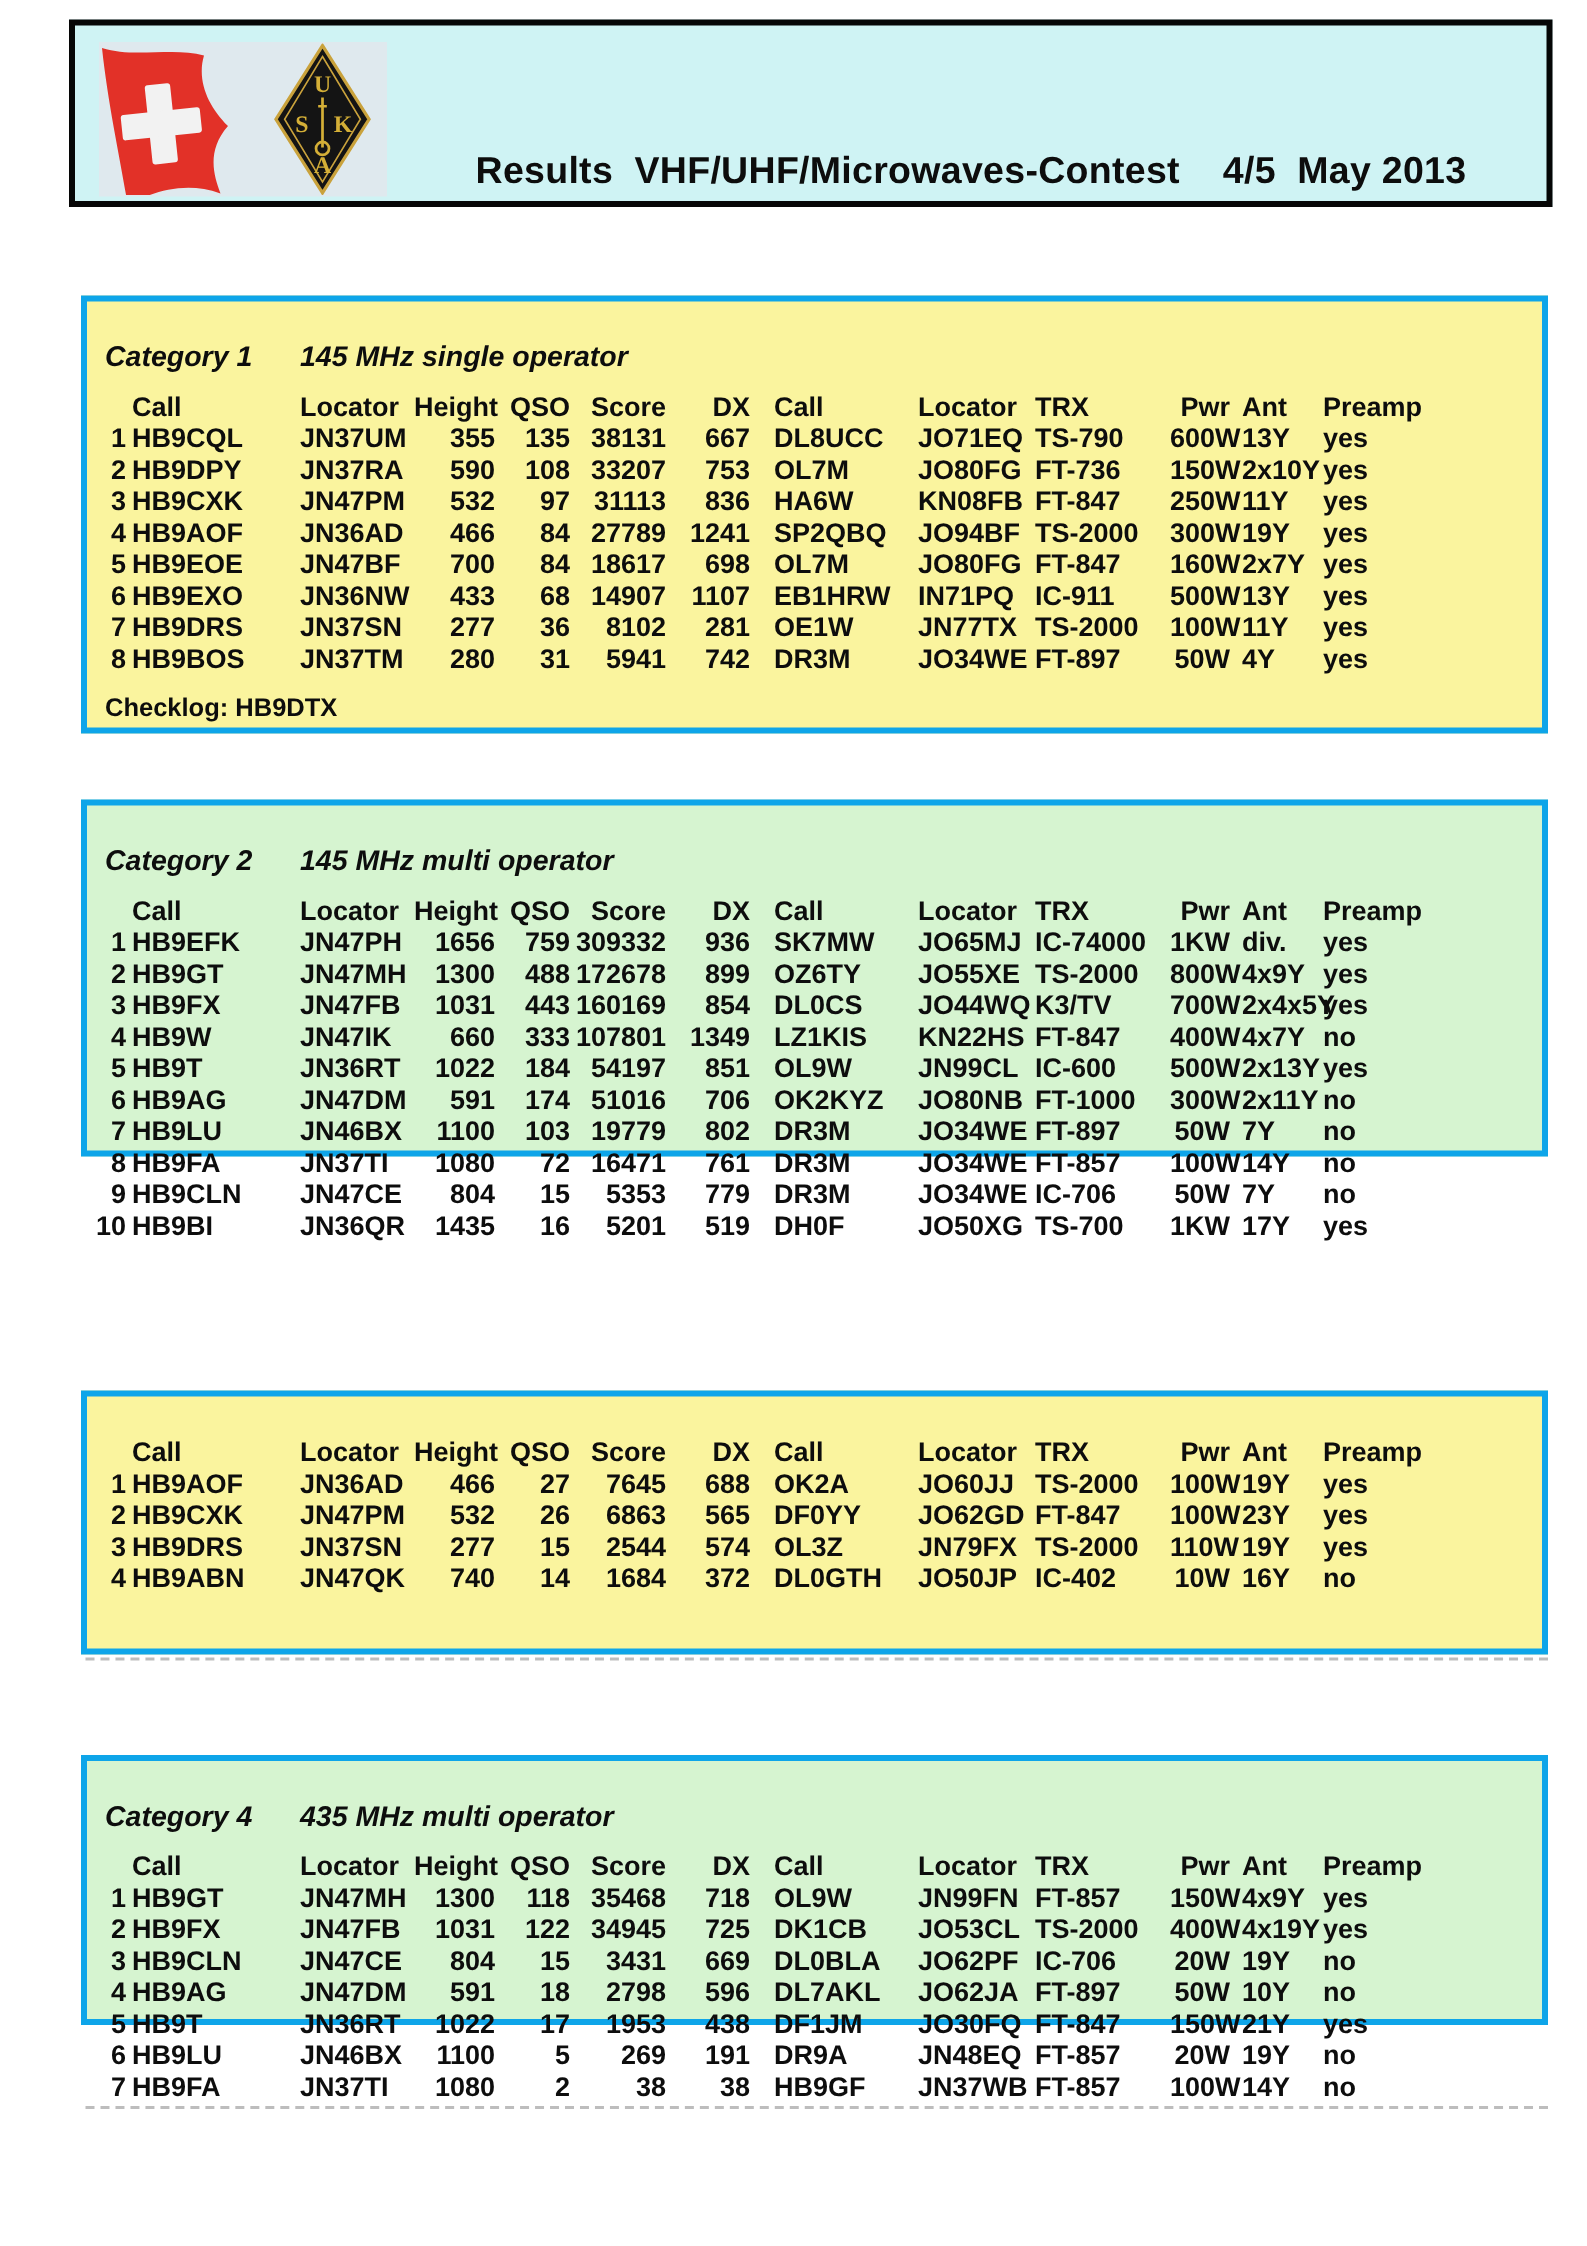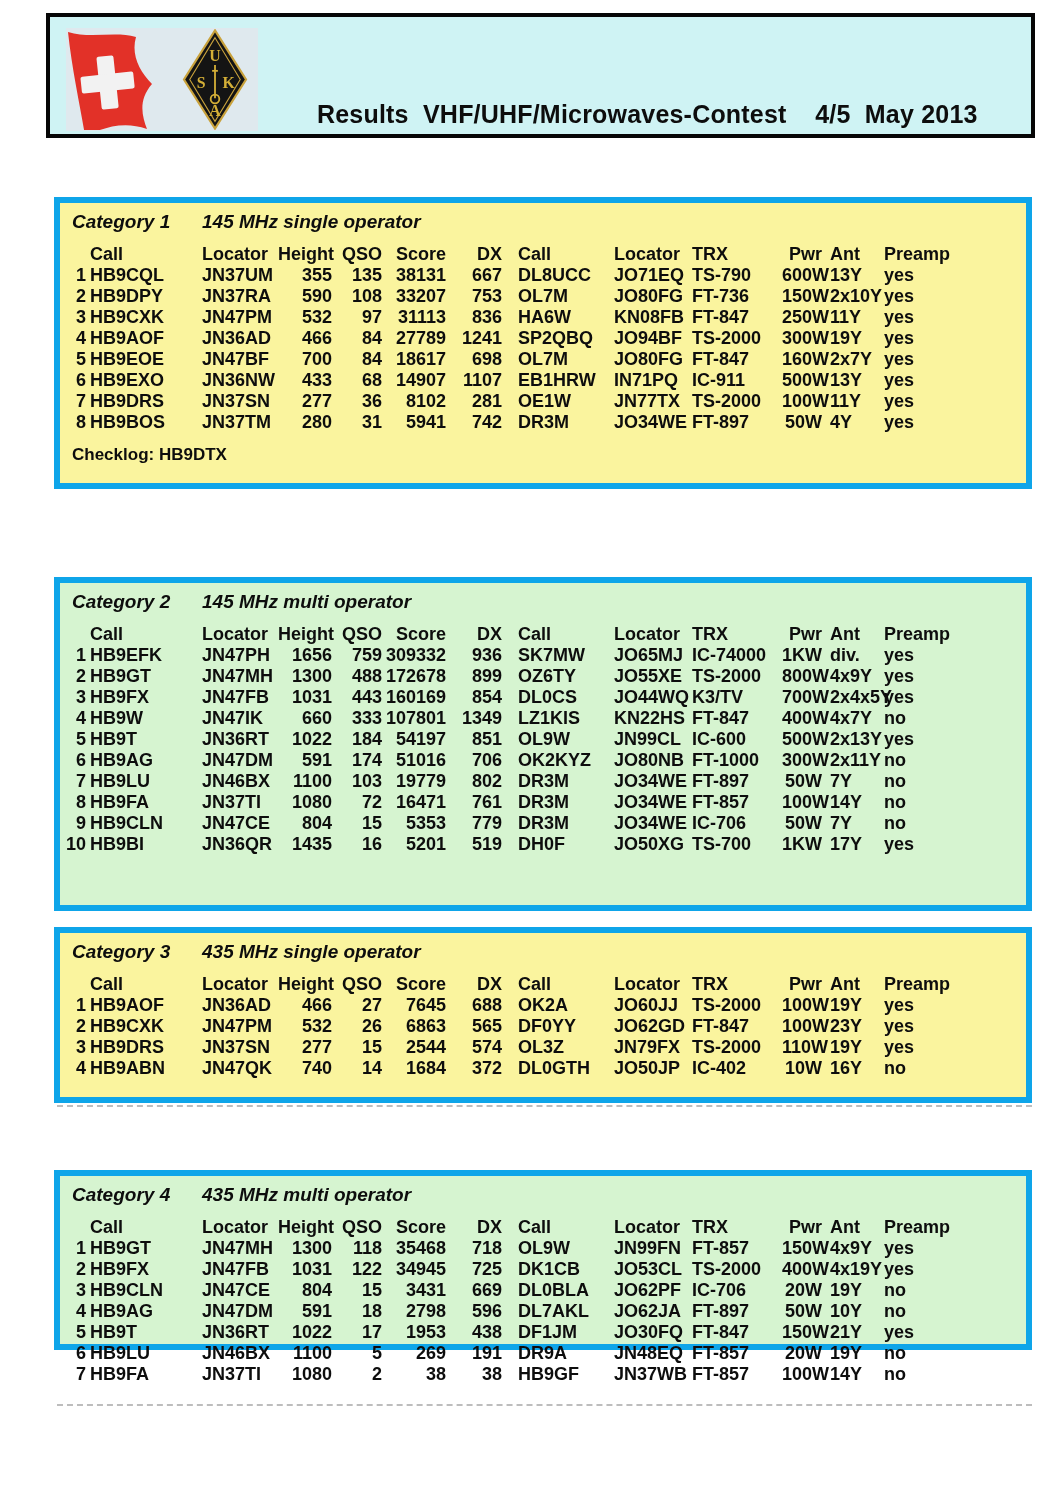--- a/index.html
+++ b/index.html
@@ -10,26 +10,26 @@
   .titlebar{position:absolute;left:46px;top:13px;width:981px;height:117px;
             background:#cff3f4;border:4px solid #060606;}
   .logo-panel{position:absolute;left:16px;top:11px;width:192px;height:103px;
               background:#dfe9ee;overflow:hidden;}
   .flag{position:absolute;left:-6px;top:2px;height:100px;width:112px;}
   .emblem{position:absolute;left:112px;top:1px;height:101px;width:74px;}
   .main-title{position:absolute;left:229px;bottom:5px;font-size:25px;font-weight:bold;
               white-space:pre;letter-spacing:.2px;margin-left:38px;}
 
   
-  .cat{position:absolute;left:54px;width:978px;border:6px solid #0ea5e9;
-       box-sizing:border-box;padding:8px 0 0 0;}
+  .cat{position:absolute;left:54px;width:978px;border:4px solid #0ea5e9;
+       box-sizing:border-box;padding:27px 0 0 0;}
   .cat.yellow{background:#faf49e;}
   .cat.green{background:#d6f4d0;}
   .cat-1{top:197px;height:292px;}
-  .cat-2{top:577px;height:334px;}
+  .cat-2{top:533px;height:238px;}
   .cat-3{top:927px;height:176px;}
   .cat-4{top:1170px;height:180px;}
 
   .cat-title{display:flex;font-size:19px;font-weight:bold;font-style:italic;
              height:22px;line-height:22px;padding-left:12px;margin-bottom:11px;}
   .cat-title .cname{width:130px;}
 
   
   .tbl{padding-left:6px;}
   .trow{display:grid;height:21px;line-height:21px;font-size:18px;font-weight:bold;
@@ -398,24 +398,20 @@
           <span class="cell c-locator2">JO50XG</span>
           <span class="cell c-trx">TS-700</span>
           <span class="cell c-pwr">1KW</span>
           <span class="cell c-ant">17Y</span>
           <span class="cell c-preamp">yes</span>
         </div>
       </div>
   </section>
 
   <section class="cat cat-3 yellow">
-    <div class="cat-title">
-      <span class="cname">Category 3</span>
-      <span class="csub">435 MHz single operator</span>
-    </div>
     <div class="tbl">
         <div class="trow thead">
           <span class="cell c-rank"></span>
           <span class="cell c-call">Call</span>
           <span class="cell c-locator">Locator</span>
           <span class="cell c-height">Height</span>
           <span class="cell c-qso">QSO</span>
           <span class="cell c-score">Score</span>
           <span class="cell c-dx">DX</span>
           <span class="cell c-call2">Call</span>

